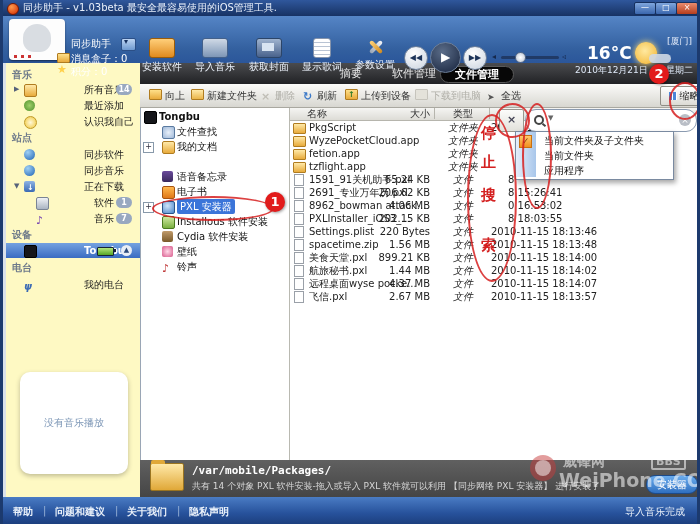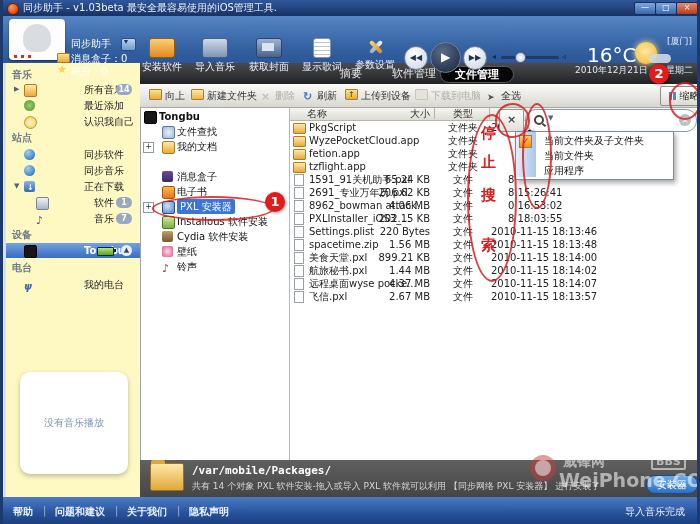--- a/index.html
+++ b/index.html
@@ -36,21 +36,21 @@
   .ti-settings{position:relative;background:transparent;}
   .ti-settings::before,.ti-settings::after{content:"";position:absolute;left:11px;top:1px;width:4px;height:16px;background:linear-gradient(#f4f6f9,#98a4b5);border-radius:2px;}
   .ti-settings::before{transform:rotate(45deg);} .ti-settings::after{transform:rotate(-45deg);background:linear-gradient(#ffd27a,#d08a20);}
   .pbtn{border-radius:50%;background:radial-gradient(circle at 40% 30%,#ffffff,#c9d2de);border:1px solid #6d7f99;color:#1c3358;text-align:center;}
   .pb-rew{left:401px;top:30px;width:22px;height:22px;font-size:8px;line-height:22px;}
   .pb-play{left:427px;top:26px;width:29px;height:29px;background:radial-gradient(circle at 40% 30%,#5a6c88,#17233c);color:#fff;font-size:12px;line-height:29px;}
   .pb-fwd{left:460px;top:30px;width:22px;height:22px;font-size:8px;line-height:22px;}
   .vol-line{left:498px;top:40px;width:58px;height:3px;background:#203a66;border-radius:2px;}
   .vol-knob{left:512px;top:36px;width:9px;height:9px;border-radius:50%;background:radial-gradient(#fff,#b9c4d4);border:1px solid #5a6c88;}
   .vol-sp{color:#16294c;font-size:8px;top:36px;}
-  .weather-temp{left:584px;top:27px;color:#fff;font-size:20px;font-weight:normal;}
+  .weather-temp{left:584px;top:27px;color:#fff;font-size:17px;font-weight:bold;}
   .weather-city{left:664px;top:19px;color:#e7eefb;font-size:9px;}
   .weather-date{left:572px;top:48px;color:#dfe9f8;font-size:9px;}
   .weather-week{left:663px;top:48px;color:#dfe9f8;font-size:9px;}
   .sun{left:632px;top:26px;width:22px;height:22px;border-radius:50%;background:radial-gradient(circle at 45% 40%,#ffe9a0,#f2b32e);box-shadow:0 0 6px #ffdf7e;}
   .cloud{left:646px;top:38px;width:22px;height:9px;border-radius:8px;background:#cfd8e4;opacity:.9;}
   
   .tabstrip{left:137px;top:63px;width:560px;height:21px;background:linear-gradient(#4a4b4e,#212225);z-index:15;}
   .tab{position:absolute;top:3px;height:15px;line-height:15px;color:#e8e8e8;font-size:11px;}
   .tab-pill{background:#070707;border-radius:9px;color:#fff;font-weight:bold;padding:0 14px;border:1px solid #5a5a5a;}
   
@@ -121,21 +121,21 @@
   .lheader span{position:absolute;top:0;line-height:13px;}
   .lh-name{left:18px;} .lh-size{left:55px;width:86px;text-align:right;} .lh-type{left:148px;width:52px;text-align:center;}
   .lheader i{position:absolute;top:1px;width:1px;height:11px;background:#b6b5ad;}
   .lrow{position:absolute;left:0;width:411px;height:13px;line-height:13px;font-size:10px;color:#222;white-space:nowrap;}
   .lrow span{position:absolute;top:0;}
   .ric{position:absolute;left:4px;top:2px;width:11px;height:9px;}
   .lrow.folder .ric{background:linear-gradient(#ffe9a8,#e8ab3c);border:1px solid #b07c20;border-radius:1px;}
   .lrow.file .ric{background:#fff;border:1px solid #9aa0a8;width:8px;height:10px;top:1px;left:5px;}
   .lname{left:20px;max-width:118px;overflow:hidden;}
   .lsize{left:55px;width:86px;text-align:right;}
-  .ltype{left:148px;width:52px;text-align:center;}
+  .ltype{left:148px;width:52px;text-align:center;font-style:italic;}
   .ldate{left:202px;}
   .ldate.partial{padding-left:17px;}
   
   .stopbtn{left:496px;top:109px;width:23px;height:21px;background:linear-gradient(#fcfcfa,#e2e1db);border:1px solid #98978f;border-radius:2px;color:#445;font-weight:bold;font-size:11px;text-align:center;line-height:20px;z-index:16;}
   .stopbtn::before{content:"×";}
   .searchbox{left:522px;top:109px;width:170px;height:21px;background:#fff;border:1px solid #8a9ab0;border-radius:11px;z-index:16;}
   .searchbox .smag{position:absolute;left:8px;top:5px;width:6px;height:6px;border:2px solid #444;border-radius:50%;}
   .searchbox .smag::after{content:"";position:absolute;left:6px;top:7px;width:4px;height:2px;background:#444;transform:rotate(40deg);}
   .searchbox .sarr{position:absolute;left:22px;top:4px;font-size:7px;color:#666;}
   .searchbox input{position:absolute;left:30px;top:2px;width:110px;height:15px;border:none;outline:none;font-size:11px;font-family:inherit;background:transparent;color:#000;}
@@ -316,21 +316,21 @@
         <i class="tic t-search"></i>
         <span class="tlbl">文件查找</span>
       </div>
     <div class="trow" style="top:32px">
         <i class="pm"></i>
         <i class="tic t-folder"></i>
         <span class="tlbl">我的文档</span>
       </div>
     <div class="trow" style="top:62px">
         <i class="tic t-voice"></i>
-        <span class="tlbl">消息盒子</span>
+        <span class="tlbl">语音备忘录</span>
       </div>
     <div class="trow" style="top:77px">
         <i class="tic t-book"></i>
         <span class="tlbl">电子书</span>
       </div>
     <div class="trow" style="top:92px">
         <i class="pm"></i>
         <i class="tic t-pxl"></i>
         <span class="tlbl tsel">PXL 安装器</span>
       </div>

